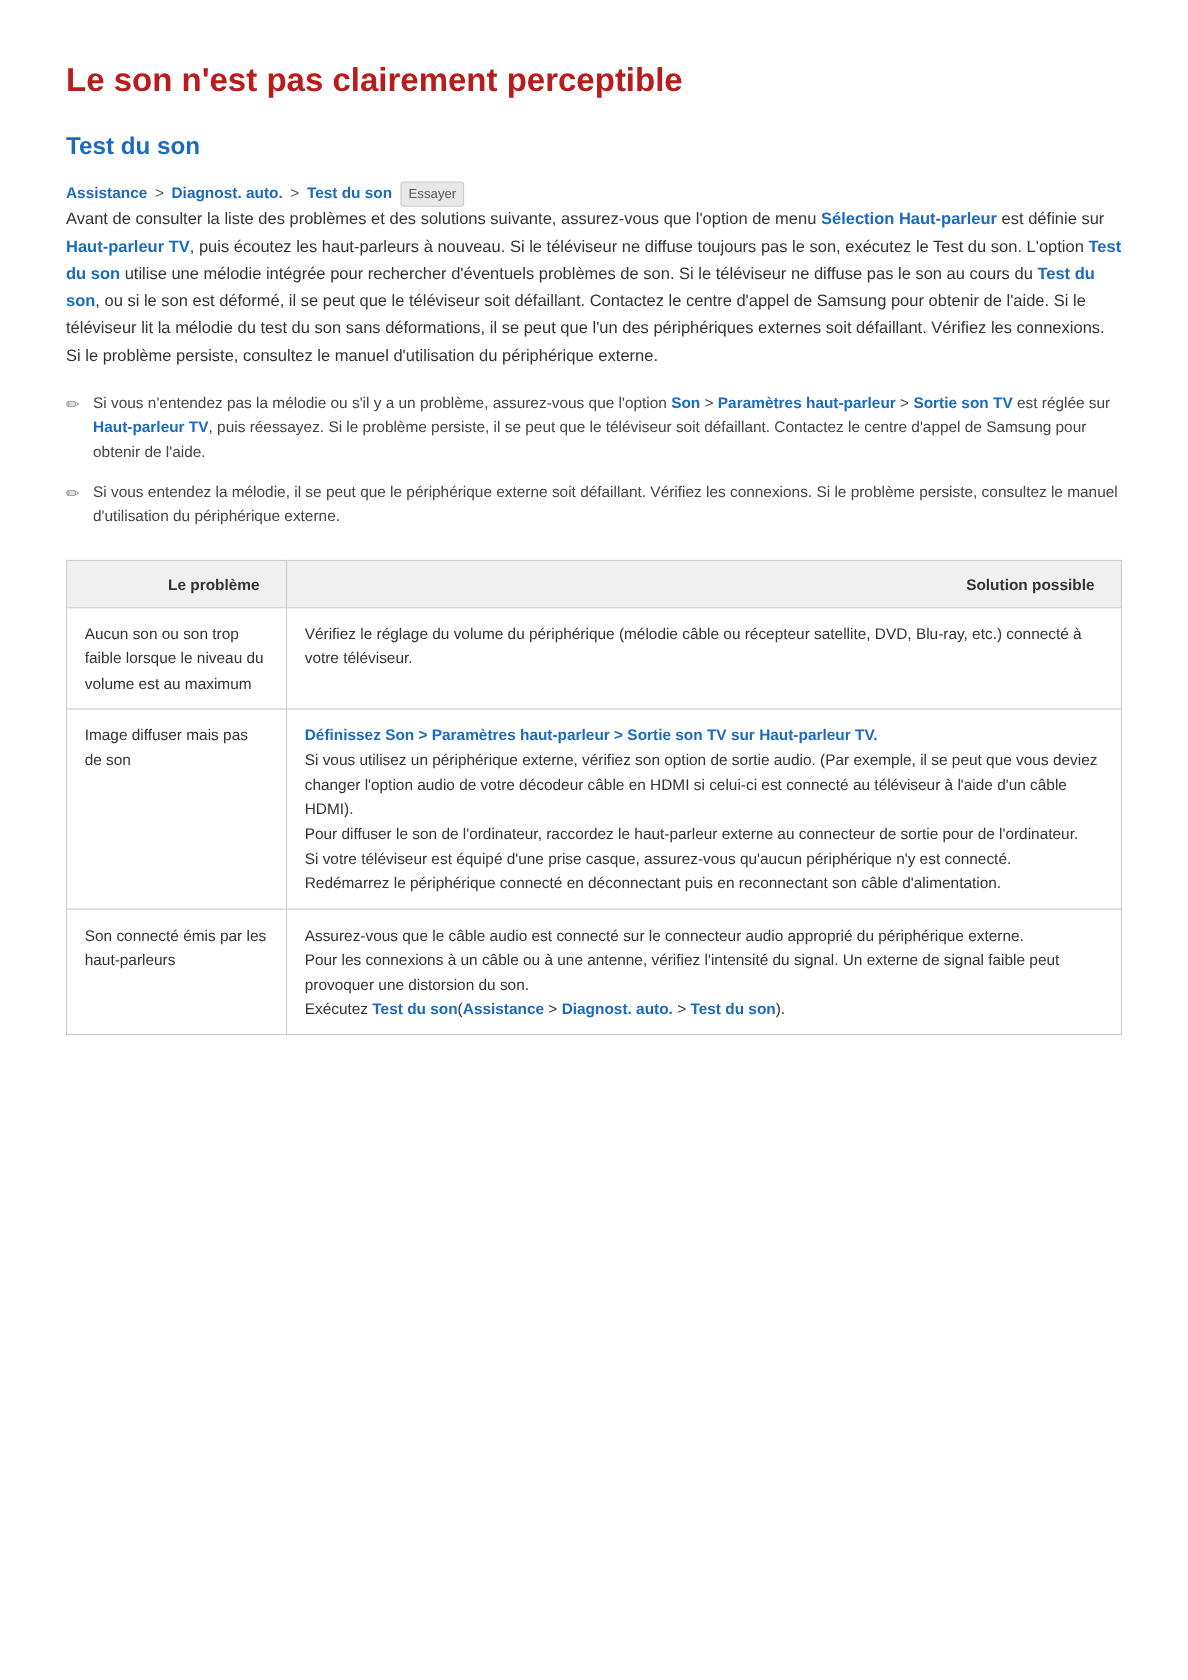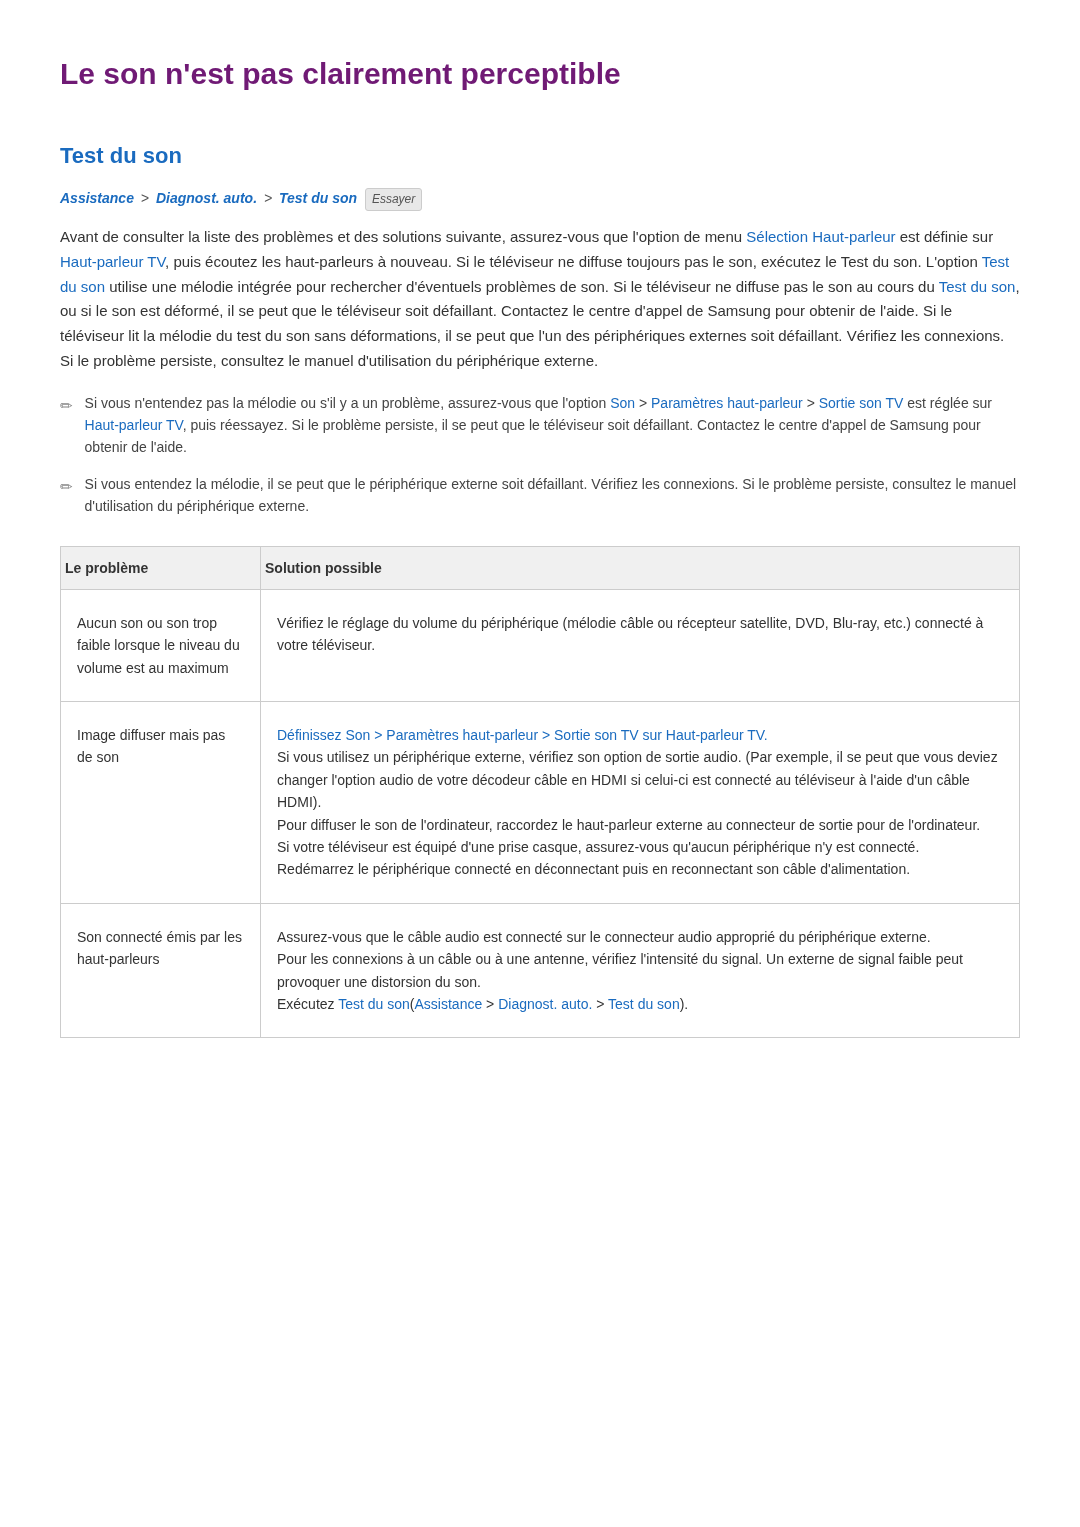--- a/index.html
+++ b/index.html
@@ -12,33 +12,31 @@
       font-size: 15px;
       color: #333;
       background: #fff;
       padding: 50px 60px 80px 60px;
       line-height: 1.6;
       max-width: 1080px;
     }
     .page-title {
       font-size: 30px;
       font-weight: 700;
-      color: #701a75;
-      margin-bottom: 40px;
+      color: #b91c1c;
+      margin-bottom: 17px;
     }
     .section-title {
       font-size: 22px;
       font-weight: 700;
       color: #1a6bbf;
       margin-bottom: 14px;
     }
     .breadcrumb-line {
-      margin-bottom: 14px;
       font-size: 14px;
-      font-style: italic;
     }
     .breadcrumb-link {
       color: #1a6bbf;
       font-weight: 600;
       text-decoration: none;
     }
     .breadcrumb-sep {
       color: #555;
       margin: 0 3px;
     }
@@ -53,21 +51,21 @@
       margin-left: 4px;
       vertical-align: middle;
     }
     .intro-text {
       font-size: 15px;
       color: #333;
       margin-bottom: 18px;
       line-height: 1.65;
     }
     .bold-link {
-      font-weight: 400;
+      font-weight: 700;
       color: #1a6bbf;
     }
     .notes-list {
       list-style: none;
       margin-bottom: 28px;
     }
     .notes-list li {
       display: flex;
       align-items: flex-start;
       margin-bottom: 14px;
@@ -86,28 +84,28 @@
       width: 100%;
       border-collapse: collapse;
       margin-top: 10px;
       font-size: 14px;
     }
     thead tr {
       background: #f0f0f0;
     }
     th {
       border: 1px solid #ccc;
-      padding: 10px 4px;
+      padding: 10px 24px;
       font-weight: 600;
-      text-align: left;
+      text-align: right;
       color: #333;
     }
     td {
       border: 1px solid #ccc;
-      padding: 22px 16px;
+      padding: 12px 16px;
       vertical-align: top;
       color: #333;
       line-height: 1.6;
     }
     td:first-child {
       width: 200px;
       font-size: 14px;
     }
   </style>
 </head>

